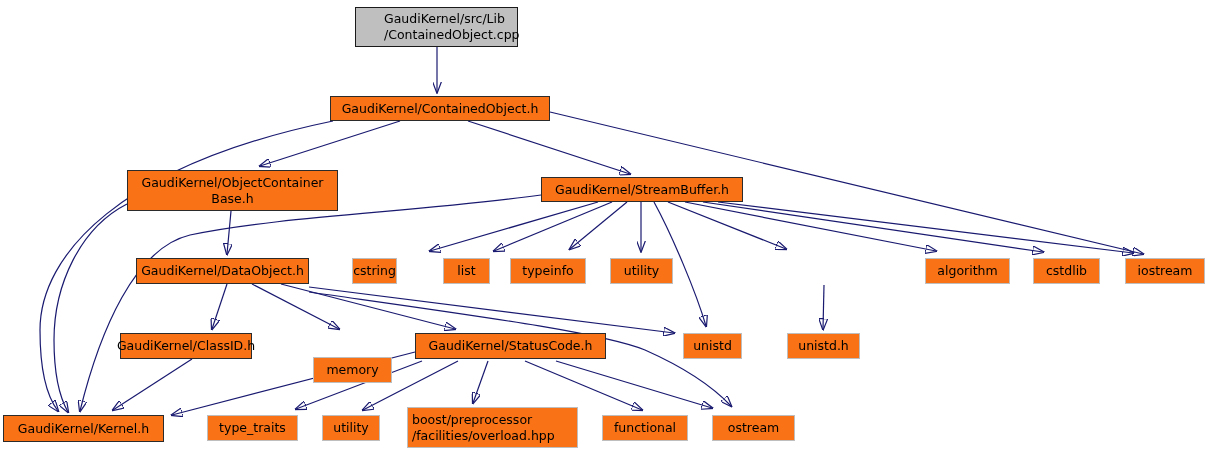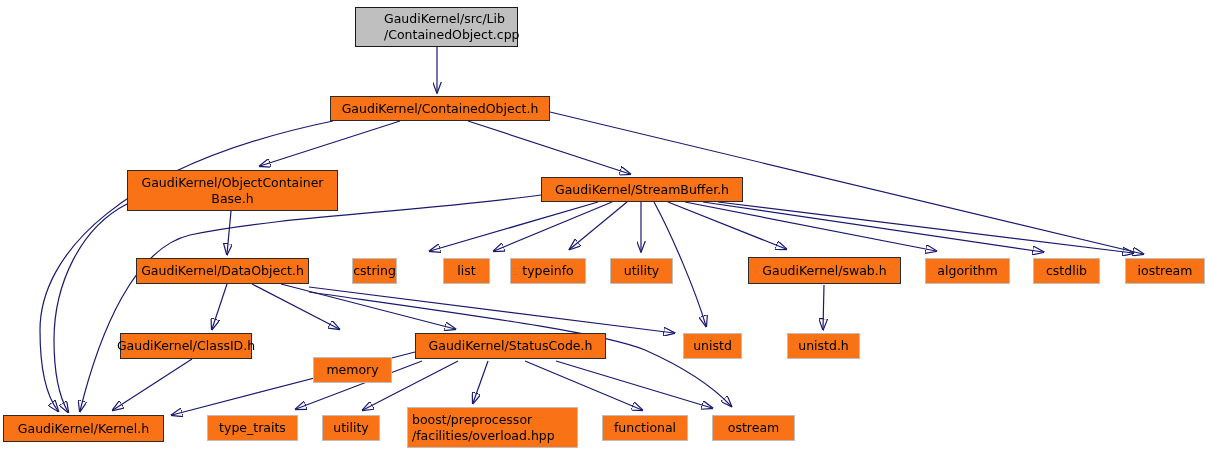--- a/index.html
+++ b/index.html
@@ -83,21 +83,20 @@
   <div class="node linked" style="left:136px;top:258px;width:173px;height:26px;">GaudiKernel/DataObject.h</div>
 
   <div class="node leaf" style="left:352px;top:258px;width:45px;height:26px;">cstring</div>
 
   <div class="node leaf" style="left:443px;top:258px;width:47px;height:26px;">list</div>
 
   <div class="node leaf" style="left:510px;top:258px;width:76px;height:26px;">typeinfo</div>
 
   <div class="node leaf" style="left:610px;top:258px;width:63px;height:26px;">utility</div>
 
-  <div class="node linked" style="left:748px;top:257px;width:153px;height:27px;">GaudiKernel/swab.h</div>
 
   <div class="node leaf" style="left:925px;top:258px;width:85px;height:26px;">algorithm</div>
 
   <div class="node leaf" style="left:1033px;top:258px;width:67px;height:26px;">cstdlib</div>
 
   <div class="node leaf" style="left:1125px;top:258px;width:80px;height:26px;">iostream</div>
 
   <div class="node linked" style="left:120px;top:333px;width:132px;height:26px;">GaudiKernel/ClassID.h</div>
 
   <div class="node leaf" style="left:313px;top:333px;width:79px;height:26px;margin-top:24px;">memory</div>

